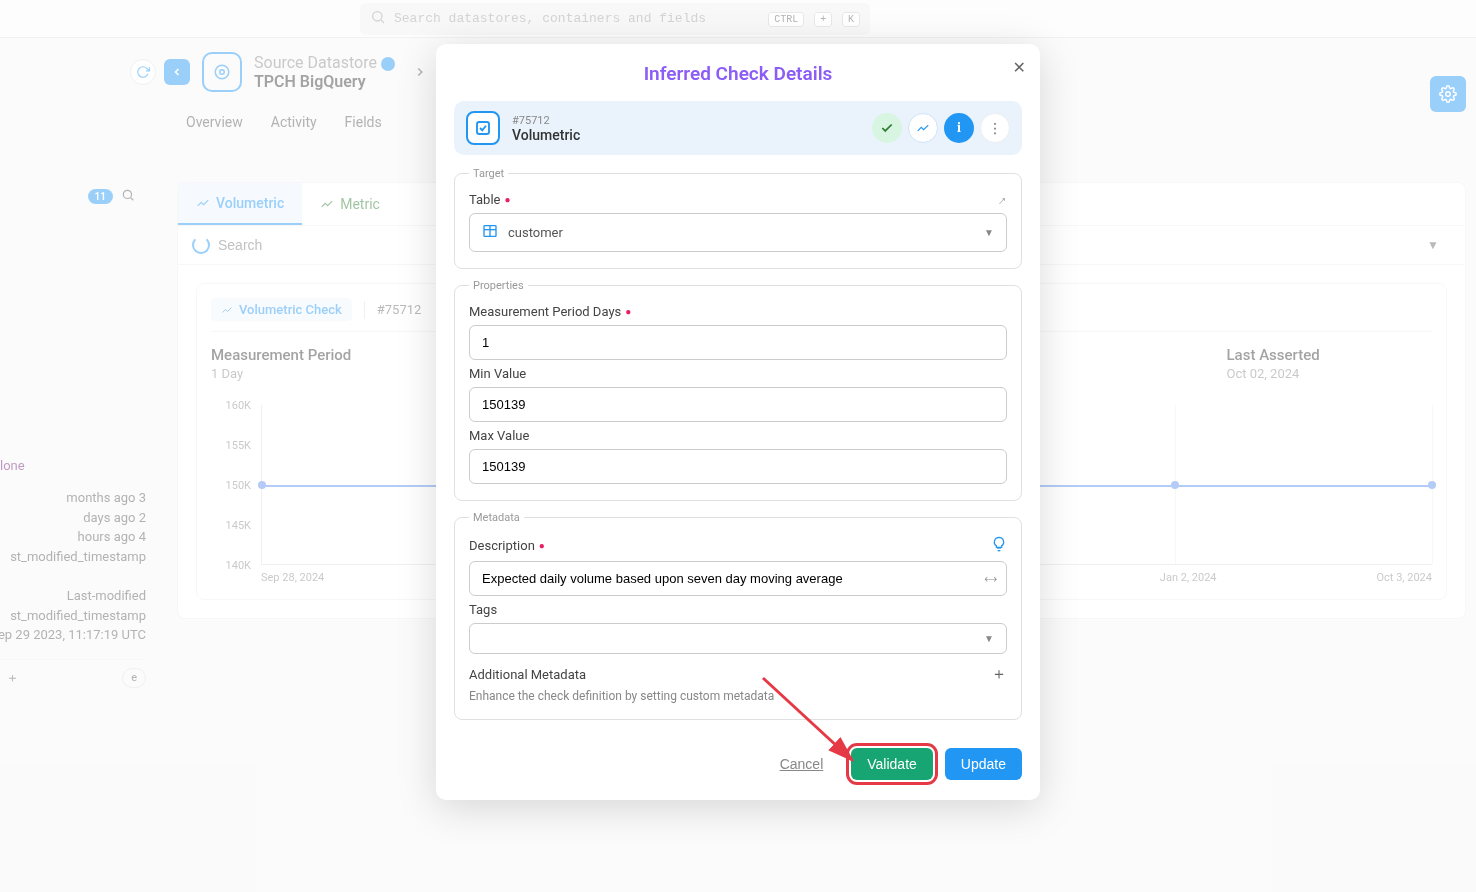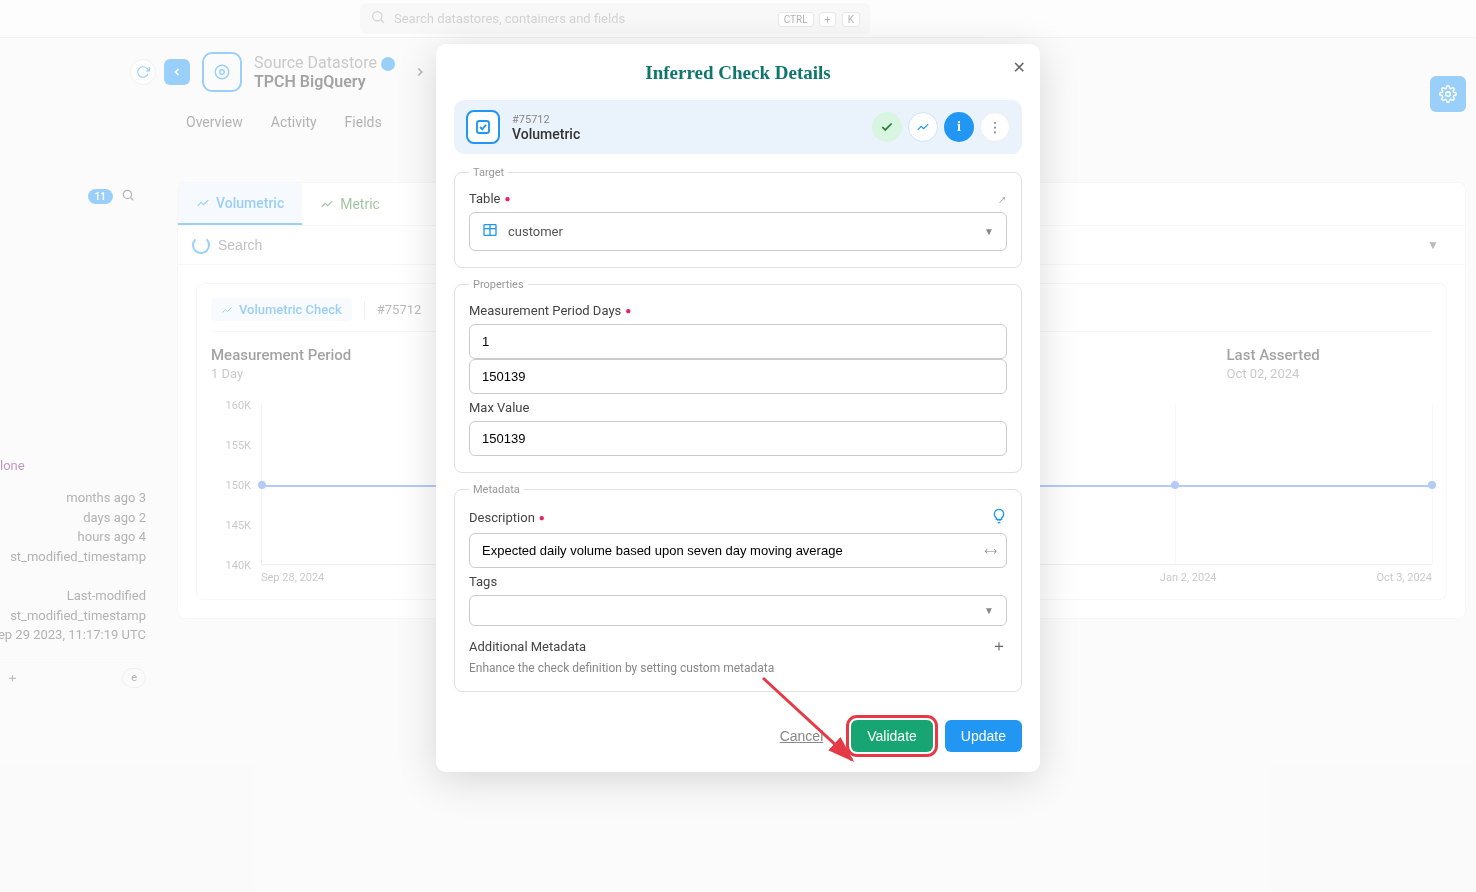--- a/index.html
+++ b/index.html
@@ -1,20 +1,20 @@
 <!DOCTYPE html>
 <html><head>
 <meta charset="utf-8">
 <style>
 * { box-sizing: border-box; margin: 0; padding: 0; }
 body { font-family: -apple-system, BlinkMacSystemFont, "Segoe UI", Roboto, sans-serif; background: #f5f5f5; color: #333; overflow: hidden; width: 1476px; height: 892px; position: relative; }
 
 
 .topbar { height: 38px; background: #fafafa; border-bottom: 1px solid #e0e0e0; display: flex; align-items: center; padding-left: 360px; }
-.search-global { display: flex; align-items: center; background: #f0f0f0; border-radius: 6px; padding: 6px 10px; width: 510px; color: #9e9e9e; font-size: 13px; }
+.search-global { display: flex; align-items: center; background: #f0f0f0; border-radius: 6px; padding: 6px 10px; width: 510px; color: #9e9e9e; font-size: 13px; font-family: Liberation Mono, monospace; }
 .search-global .icon { margin-right: 8px; }
 .shortcut-keys { margin-left: auto; }
 .shortcut-keys .kbd { border: 1px solid #ccc; border-radius: 3px; padding: 1px 5px; font-size: 10px; background: #fff; color: #555; margin-left: 2px; }
 
 
 .bg-content { position: absolute; top: 38px; left: 0; right: 0; bottom: 0; overflow: hidden; }
 
 .bg-header { display: flex; align-items: center; padding: 14px 0 0 130px; }
 .refresh-pill { width: 26px; height: 26px; border-radius: 50%; border: 1px solid #ddd; background: #fff; display: flex; align-items: center; justify-content: center; color: #2196F3; margin-right: 8px; }
 .back-pill { width: 26px; height: 26px; border-radius: 6px; background: #2196F3; display: flex; align-items: center; justify-content: center; color: #fff; }
@@ -66,21 +66,21 @@
 .chart-area { position: relative; height: 160px; border-left: 1px solid #ddd; border-bottom: 1px solid #ddd; }
 .data-line { position: absolute; left: 0; right: 0; top: 50%; border-top: 2px solid #5a8dee; }
 .data-dot { position: absolute; width: 8px; height: 8px; background: #5a8dee; border-radius: 50%; top: 50%; transform: translate(-50%, -50%); }
 .grid-v { position: absolute; top: 0; bottom: 0; border-left: 1px solid #eee; }
 .x-labels { display: flex; justify-content: space-between; font-size: 11px; color: #888; margin-top: 6px; padding-left: 0; }
 
 
 .overlay { position: absolute; inset: 0; background: rgba(255,255,255,0.55); display: flex; align-items: flex-start; justify-content: center; z-index: 10; }
 .modal { width: 604px; background: #fff; border-radius: 10px; box-shadow: 0 8px 40px rgba(0,0,0,0.15); margin-top: 44px; padding: 18px 0 20px; position: relative; }
 .modal-close { position: absolute; right: 14px; top: 14px; color: #666; cursor: pointer; font-size: 16px; z-index: 2; }
-.modal-title { text-align: center; font-size: 19px; font-weight: 600; color: #0f766e; margin-bottom: 16px; font-family: Liberation Serif, serif; }
+.modal-title { text-align: center; font-size: 19px; font-weight: 600; color: #8b5cf6; margin-bottom: 16px; }
 
 .modal-body { padding: 0 18px; }
 
 .info-banner { background: #eaf3fc; border-radius: 10px; padding: 10px 12px; display: flex; align-items: center; gap: 12px; margin-bottom: 12px; }
 .info-banner .check-icon { width: 34px; height: 34px; border: 2px solid #2196F3; border-radius: 8px; display: flex; align-items: center; justify-content: center; color: #2196F3; background: #fff; }
 .info-banner .id-label { font-size: 11px; color: #888; }
 .info-banner .name-label { font-size: 14px; color: #333; font-weight: 500; }
 .info-banner .action-icons { margin-left: auto; display: flex; gap: 6px; }
 .info-banner .ibtn { width: 30px; height: 30px; border-radius: 50%; display: flex; align-items: center; justify-content: center; font-size: 14px; }
 .ibtn.green { background: #d7f5e0; color: #2e7d32; }
@@ -342,20 +342,23 @@
 
       <fieldset>
         <legend>Properties</legend>
         <div class="field-label first-field-label">
             <span>Measurement Period Days</span>
             <span class="req">●</span>
           </div>
         <div class="input">
             <input value="1" style="">
           </div>
+        <div class="field-label">
+            <span>Min Value</span>
+          </div>
         <div class="input">
             <input value="150139" style="">
           </div>
         <div class="field-label">
             <span>Max Value</span>
           </div>
         <div class="input">
             <input value="150139" style="">
           </div>
       </fieldset>

